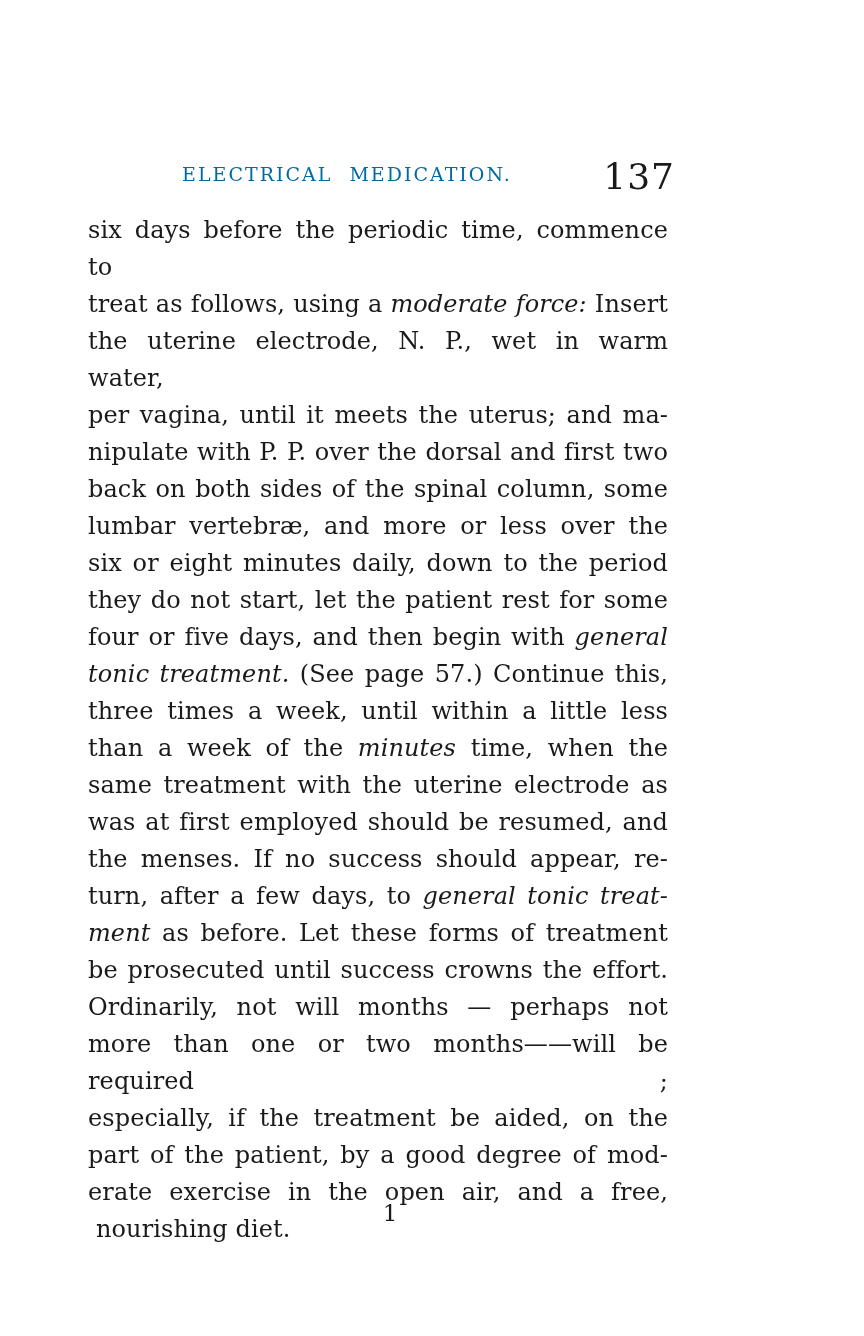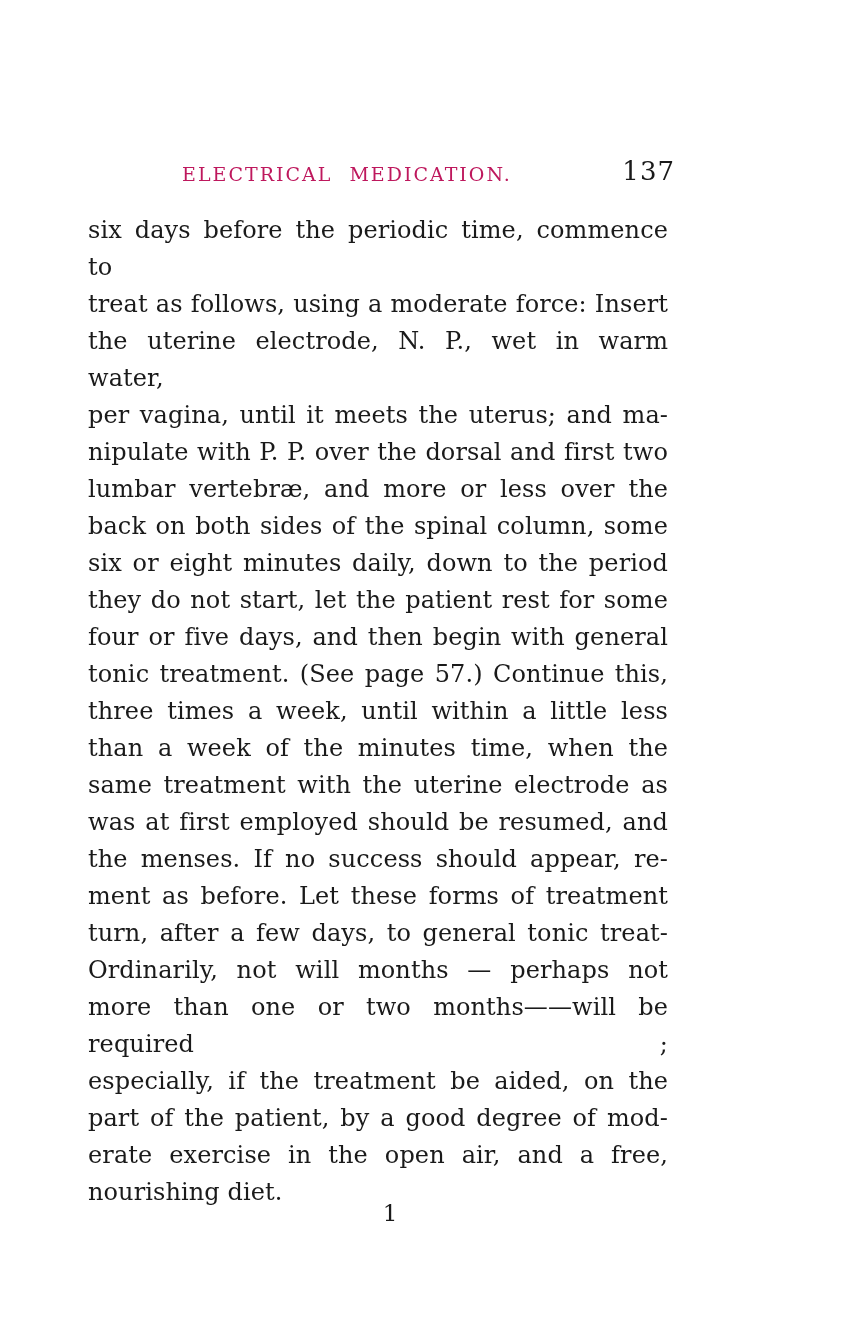--- a/index.html
+++ b/index.html
@@ -29,48 +29,50 @@
   .header-title {
     position: absolute;
     left: 50%;
     top: 4px;
     transform: translateX(-50%);
     margin-left: -43px;
     font-size: 19px;
     letter-spacing: 2px;
     word-spacing: 9px;
     white-space: nowrap;
-    color: #be185d;
+    color: #0369a1;
   }
   .page-number {
     position: absolute;
     right: 5px;
     top: -3px;
-    font-size: 26px;
+    font-size: 36px;
     letter-spacing: 1px;
   }
   .body-text {
     position: absolute;
     top: 212px;
     left: 88px;
     width: 580px;
     font-size: 24px;
     line-height: 37px;
     letter-spacing: 0.1px;
   }
   .bline {
     text-align: justify;
     text-align-last: justify;
     white-space: normal;
   }
   .bline.last {
     text-align: left;
     text-align-last: left;
+    margin-left: 8px;
   }
   .it {
+    font-style: italic;
   }
   .signature {
     position: absolute;
     top: 1197px;
     left: 100px;
     width: 580px;
     text-align: center;
     font-size: 23px;
     line-height: 32px;
   }
@@ -84,33 +86,34 @@
     <span class="header-title">ELECTRICAL MEDICATION.</span>
     <span class="page-number">137</span>
   </div>
 
   <div class="body-text">
       <div class="bline"><span>six days before the periodic time, commence to</span></div>
       <div class="bline"><span>treat as follows, using a </span><span class="it">moderate force:</span><span> Insert</span></div>
       <div class="bline"><span>the uterine electrode, N. P., wet in warm water,</span></div>
       <div class="bline"><span>per vagina, until it meets the uterus; and ma-</span></div>
       <div class="bline"><span>nipulate with P. P. over the dorsal and first two</span></div>
+      <div class="bline"><span>back on both sides of the spinal column, some</span></div>
       <div class="bline"><span>lumbar vertebræ, and more or less over the</span></div>
-      <div class="bline"><span>back on both sides of the spinal column, some</span></div>
       <div class="bline"><span>six or eight minutes daily, down to the period</span></div>
       <div class="bline"><span>they do not start, let the patient rest for some</span></div>
       <div class="bline"><span>four or five days, and then begin with </span><span class="it">general</span></div>
       <div class="bline"><span class="it">tonic treatment.</span><span> (See page 57.) Continue this,</span></div>
       <div class="bline"><span>three times a week, until within a little less</span></div>
       <div class="bline"><span>than a week of the </span><span class="it">minutes</span><span> time, when the</span></div>
       <div class="bline"><span>same treatment with the uterine electrode as</span></div>
       <div class="bline"><span>was at first employed should be resumed, and</span></div>
       <div class="bline"><span>the menses. If no success should appear, re-</span></div>
+      <div class="bline"><span>turn, after a few days, to </span><span class="it">general tonic treat-</span></div>
       <div class="bline"><span class="it">ment</span><span> as before. Let these forms of treatment</span></div>
-      <div class="bline"><span>turn, after a few days, to </span><span class="it">general tonic treat-</span></div>
+      <div class="bline"><span>be prosecuted until success crowns the effort.</span></div>
       <div class="bline"><span>Ordinarily, not will months — perhaps not</span></div>
       <div class="bline"><span>more than one or two months——will be required ;</span></div>
       <div class="bline"><span>especially, if the treatment be aided, on the</span></div>
       <div class="bline"><span>part of the patient, by a good degree of mod-</span></div>
       <div class="bline"><span>erate exercise in the open air, and a free,</span></div>
       <div class="bline last"><span>nourishing diet.</span></div>
     </div>
 
   <div class="signature">1</div>
 

